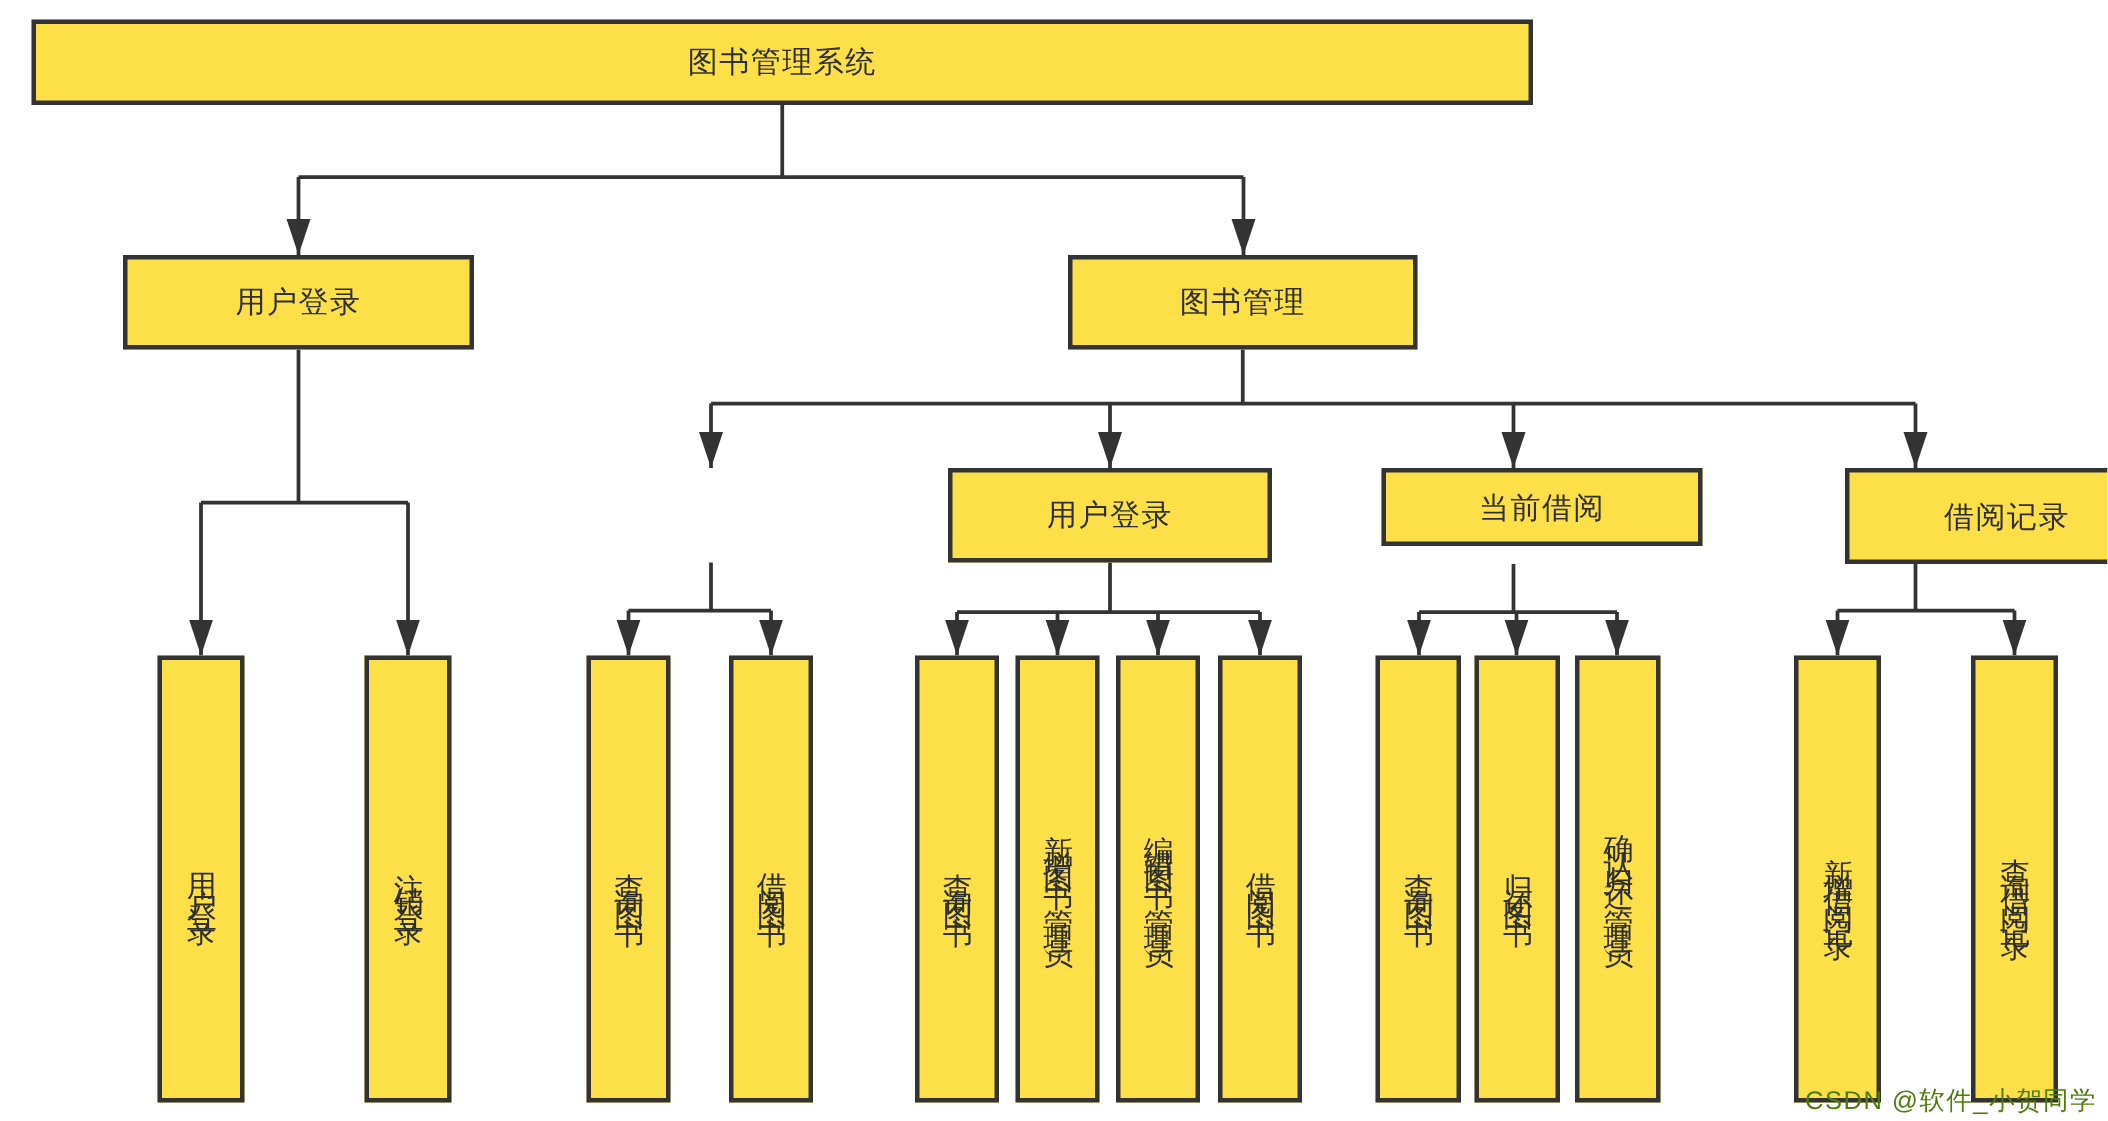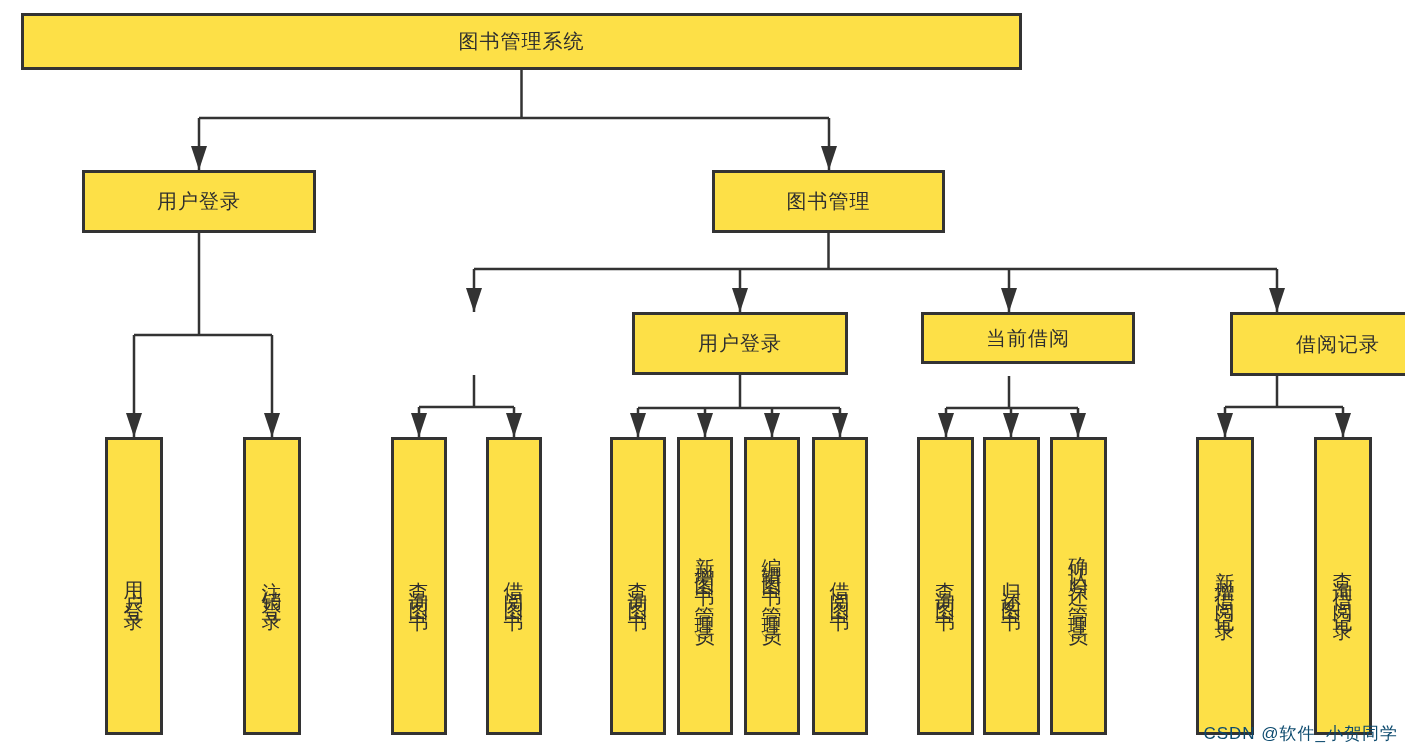--- a/index.html
+++ b/index.html
@@ -40,21 +40,21 @@
     font-size: 20px;
     line-height: 1;
     letter-spacing: 10px;
   }
   .watermark {
     position: absolute;
     right: 7px;
     bottom: 2px;
     font-size: 17px;
     letter-spacing: 1px;
-    color: #0c4a6e;
+    color: #4d7c0f;
     z-index: 5;
     white-space: nowrap;
   }
 </style>
 </head>
 <body>
 
 <div class="canvas">
 
   <svg class="connector-layer" viewBox="0 0 1405 747" xmlns="http://www.w3.org/2000/svg">

